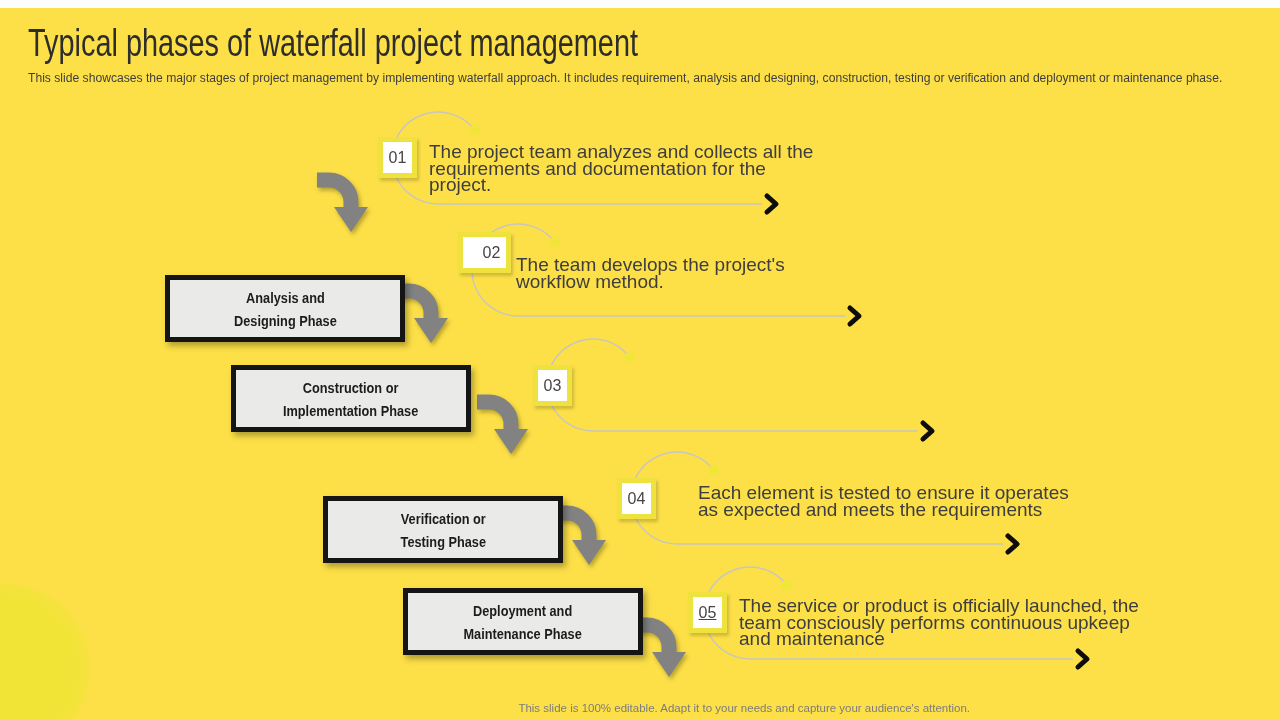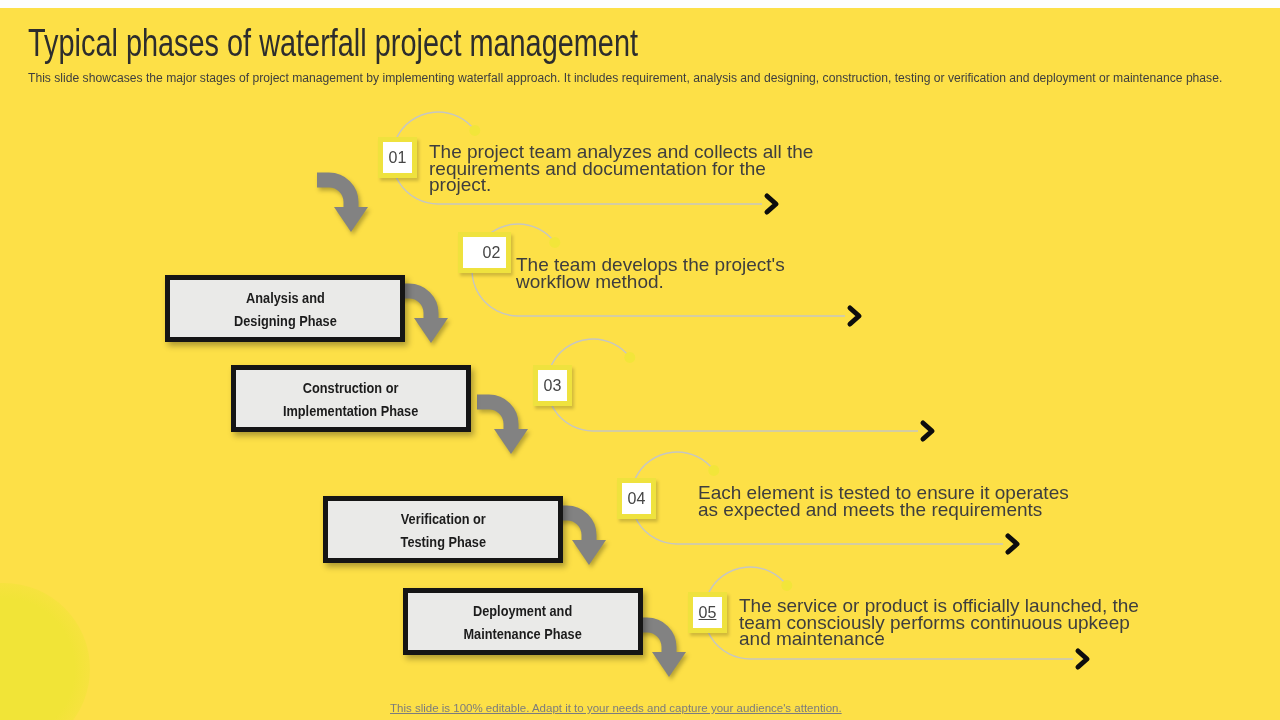--- a/index.html
+++ b/index.html
@@ -25,21 +25,21 @@
          box-shadow:2px 3px 3px rgba(0,0,0,0.18);display:flex;align-items:center;justify-content:center;
          font-size:16px;color:#454545;}
   .desc{position:absolute;font-size:19px;line-height:16.5px;color:#3E3E3E;}
   .b1{left:85px;top:143px;}  .n1{left:378px;top:137px;}  .d1{left:429px;top:144px;width:404px;}
   .b2{left:165px;top:254px;margin-top:21px;} .n2{left:458px;top:232px;padding-left:14px;}  .d2{left:516px;top:257px;width:340px;}
   .b3{left:231px;top:365px;} .n3{left:533px;top:365px;}  .d3{left:586px;top:372px;width:372px;}
   .b4{left:323px;top:476px;margin-top:20px;} .n4{left:617px;top:478px;}  .d4{left:669px;top:485px;width:388px;margin-left:29px;}
   .b5{left:403px;top:588px;} .n5{left:688px;top:592px;text-decoration:underline;}  .d5{left:739px;top:598px;width:418px;}
   .yellow-blob{position:absolute;left:-82px;top:583px;width:172px;height:172px;border-radius:50%;
          background:radial-gradient(circle, #F1E437 0%, #F1E437 58%, rgba(241,228,55,0) 85%);}
-  .footer{position:absolute;left:390px;top:702px;width:580px;text-align:left;font-size:11.5px;color:#7C7C7C;text-decoration:underline;}
+  .footer{position:absolute;left:390px;top:702px;width:580px;text-align:right;font-size:11.5px;color:#7C7C7C;}
 </style>
 </head>
 <body>
 
 <div class="slide">
   <div class="top-strip"></div>
 
   <div class="title">Typical phases of waterfall project management</div>
   <div class="subtitle">This slide showcases the major stages of project management by implementing waterfall approach. It includes requirement, analysis and designing, construction, testing or verification and deployment or maintenance phase.</div>
 

